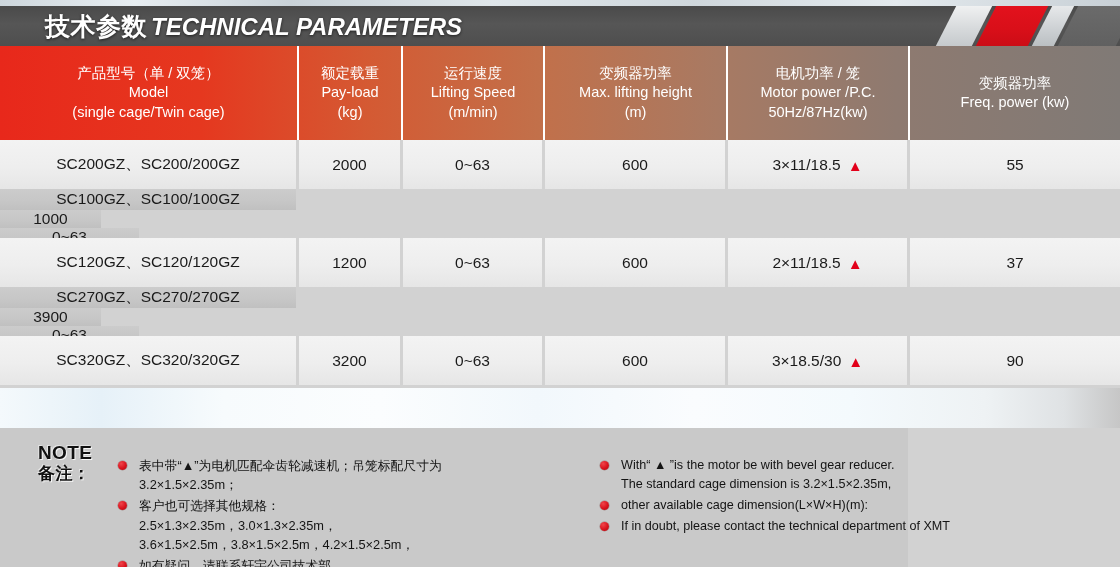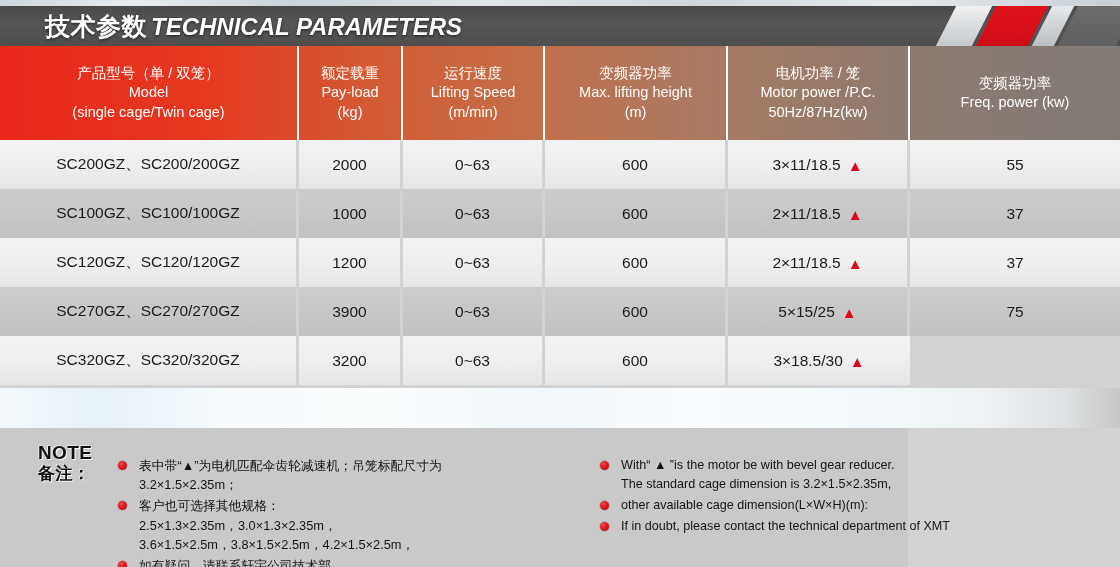--- a/index.html
+++ b/index.html
@@ -109,21 +109,21 @@
     text-align: center;
     border-right: 2px solid #ffffff;
     padding: 0 4px;
   }
   .thead .cell:last-child { border-right: none; }
   .thead .cell .ln { display: block; white-space: nowrap; }
 
   
   .tbody-row { height: 49px; }
   .tbody-row.odd  { background: transparent; }
-  .tbody-row.even { background: transparent; }
+  .tbody-row.even { background: transparent; flex-direction: column; }
 
   .tbody-row .cell {
     display: flex;
     align-items: center;
     justify-content: center;
     font-size: 15.5px;
     color: #1a1a1a;
     text-align: left;
     border-right: 3px solid #d2d2d2;
     position: relative;
@@ -326,20 +326,21 @@
 
     <div class="trow tbody-row odd">
       <div class="cell c-model">SC320GZ、SC320/320GZ</div>
       <div class="cell c-load">3200</div>
       <div class="cell c-speed">0~63</div>
       <div class="cell c-hgt">600</div>
       <div class="cell c-motor">
         <span>3×18.5/30</span>
         <span class="tri">▲</span>
       </div>
+      <div class="cell c-freq">90</div>
     </div>
 
   </div>
 
   <div class="gap-band"></div>
 
   <div class="note">
 
     <div class="note-label">
       <span class="nl">NOTE</span>

